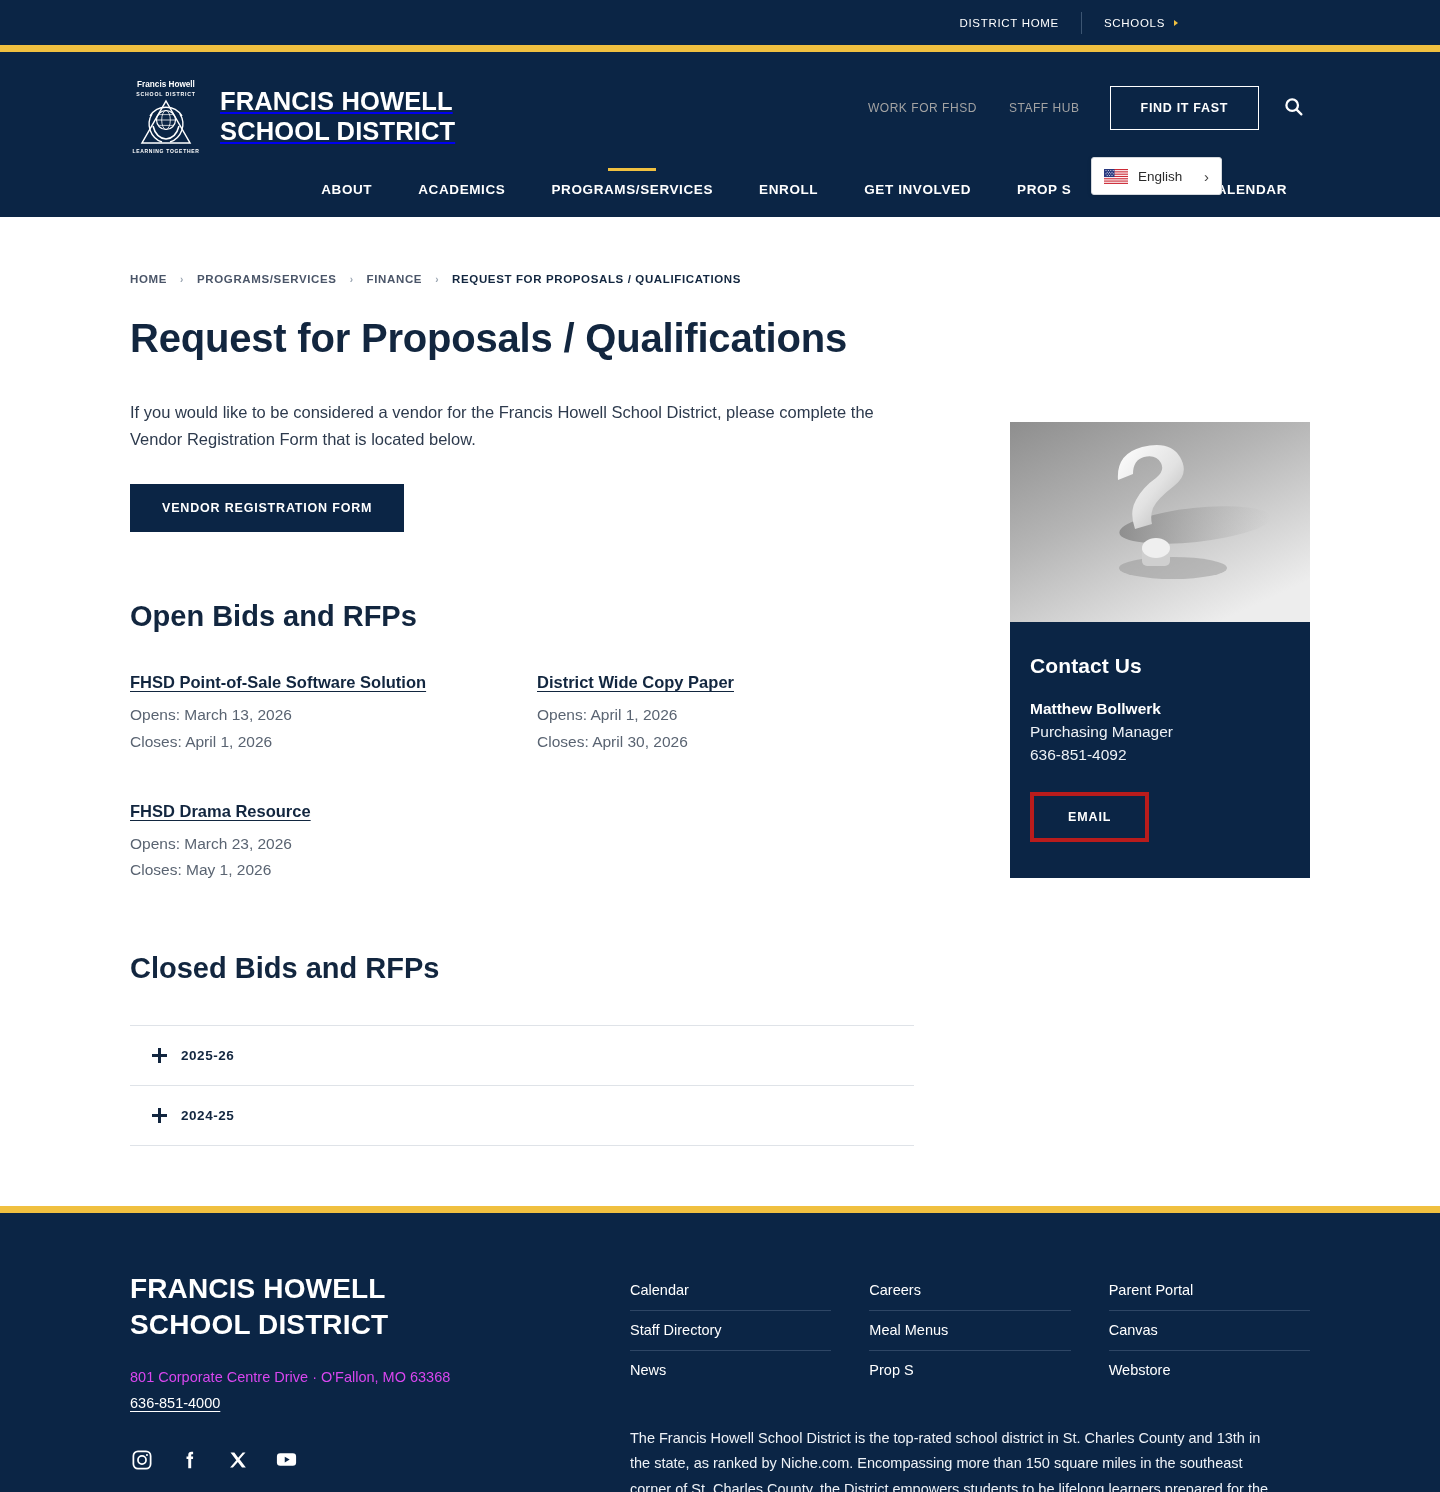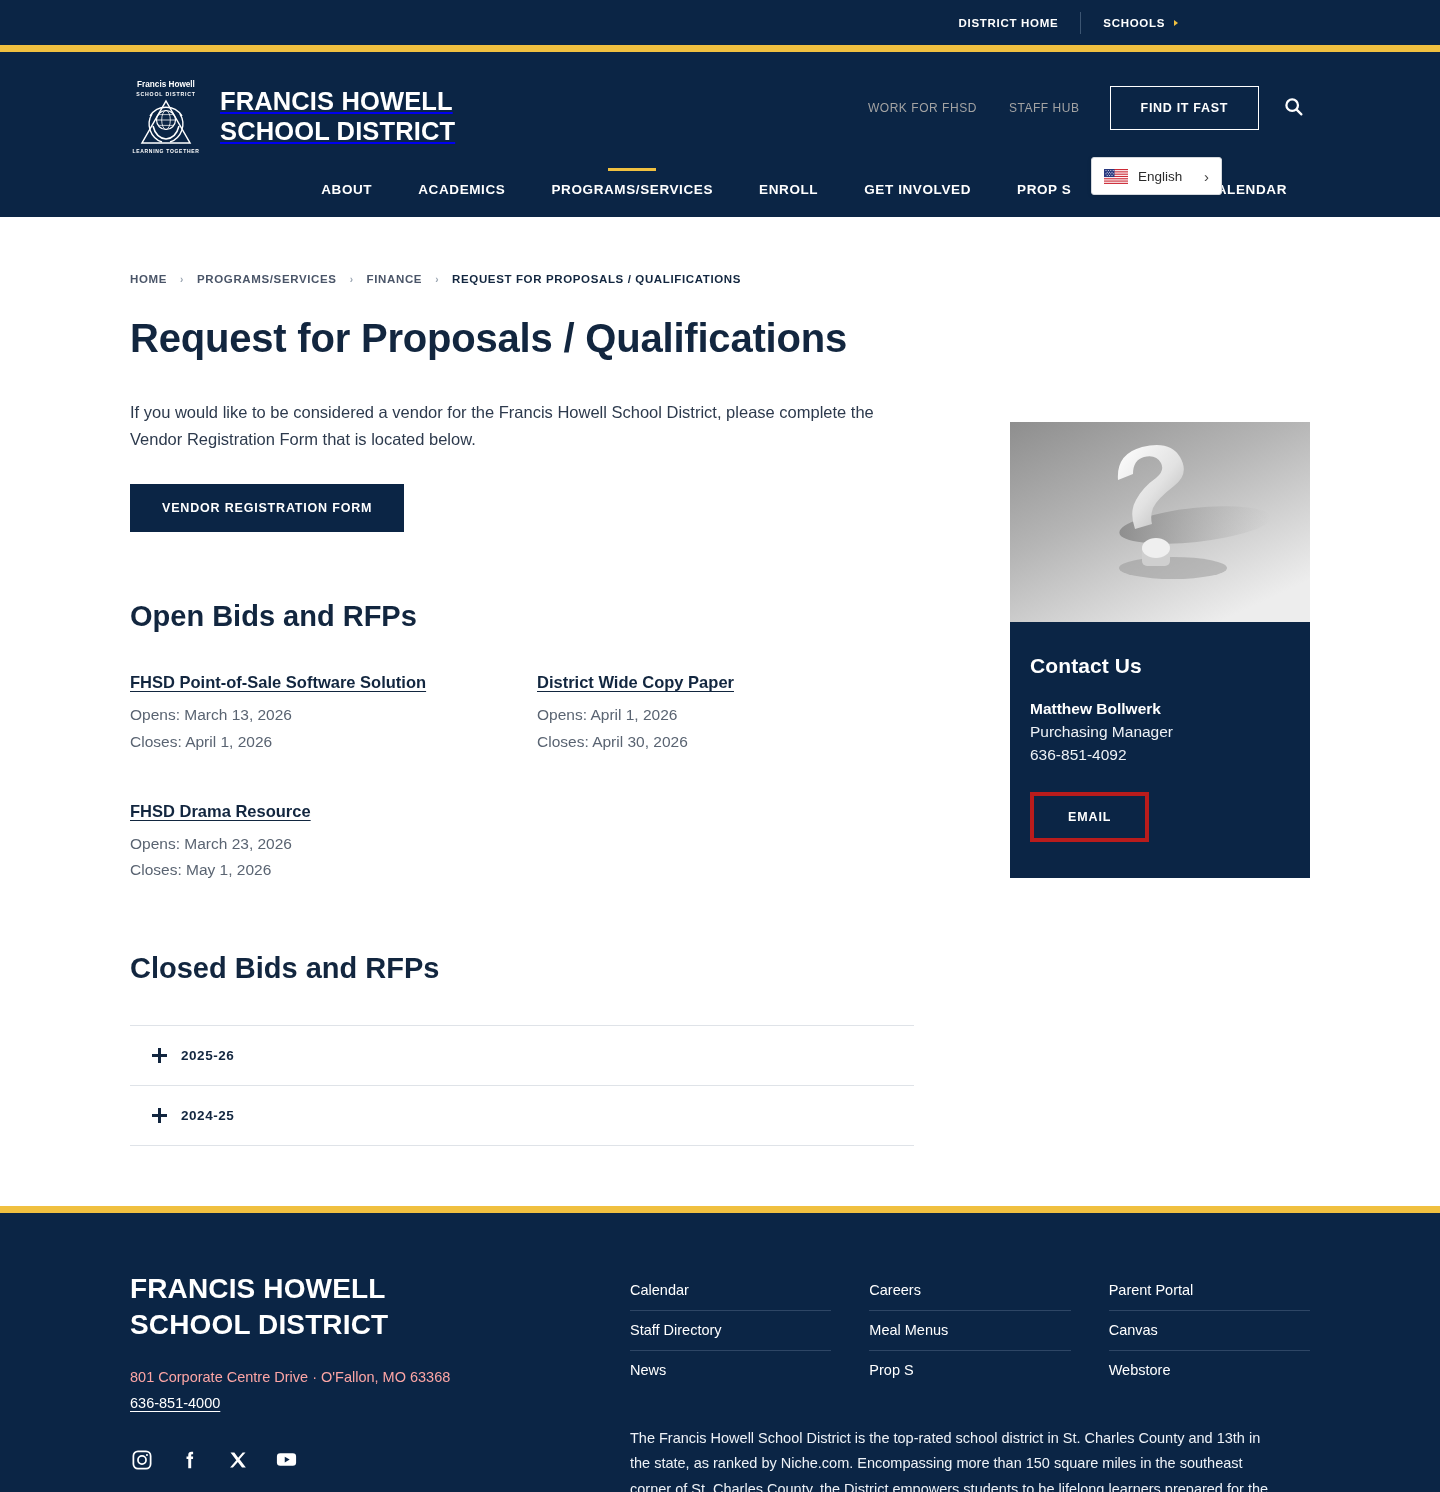--- a/index.html
+++ b/index.html
@@ -24,21 +24,21 @@
   }
   .utility-inner {
     width:1180px; margin:0 auto;
     display:flex; align-items:center; justify-content:flex-end;
     height:100%;
     padding-right:110px;
   }
   .utility-link {
     color:#ffffff;
     font-size:11.5px;
-    font-weight:bold;
+    font-weight:normal;
     letter-spacing:0.06em;
     text-decoration:none;
     padding:0 22px;
     display:flex; align-items:center;
   }
   .utility-sep {
     width:1px; height:22px; background:#3c5572;
   }
   .caret-right {
     display:inline-block;
@@ -284,21 +284,21 @@
   .footer-inner {
     width:1180px; margin:0 auto;
     display:flex;
     padding:58px 0 62px 0;
   }
   .footer-brand { width:500px; flex:0 0 500px; }
   .footer-logo-text {
     font-size:28px; font-weight:bold; line-height:1.28; letter-spacing:0.005em;
     margin-bottom:26px;
   }
-  .footer-address { font-size:14.5px; color:#fca5a5; margin-bottom:9px; }
+  .footer-address { font-size:14.5px; color:#d946ef; margin-bottom:9px; }
   .footer-phone {
     font-size:14.5px; color:#ffffff;
     text-decoration:underline; text-underline-offset:3px;
   }
   .social-row { display:flex; gap:24px; margin-top:38px; }
   .social-link { display:flex;align-items:center;justify-content:center; width:24px;height:24px; }
 
   .footer-links-area { flex:1; }
   .footer-cols {
     display:grid;

